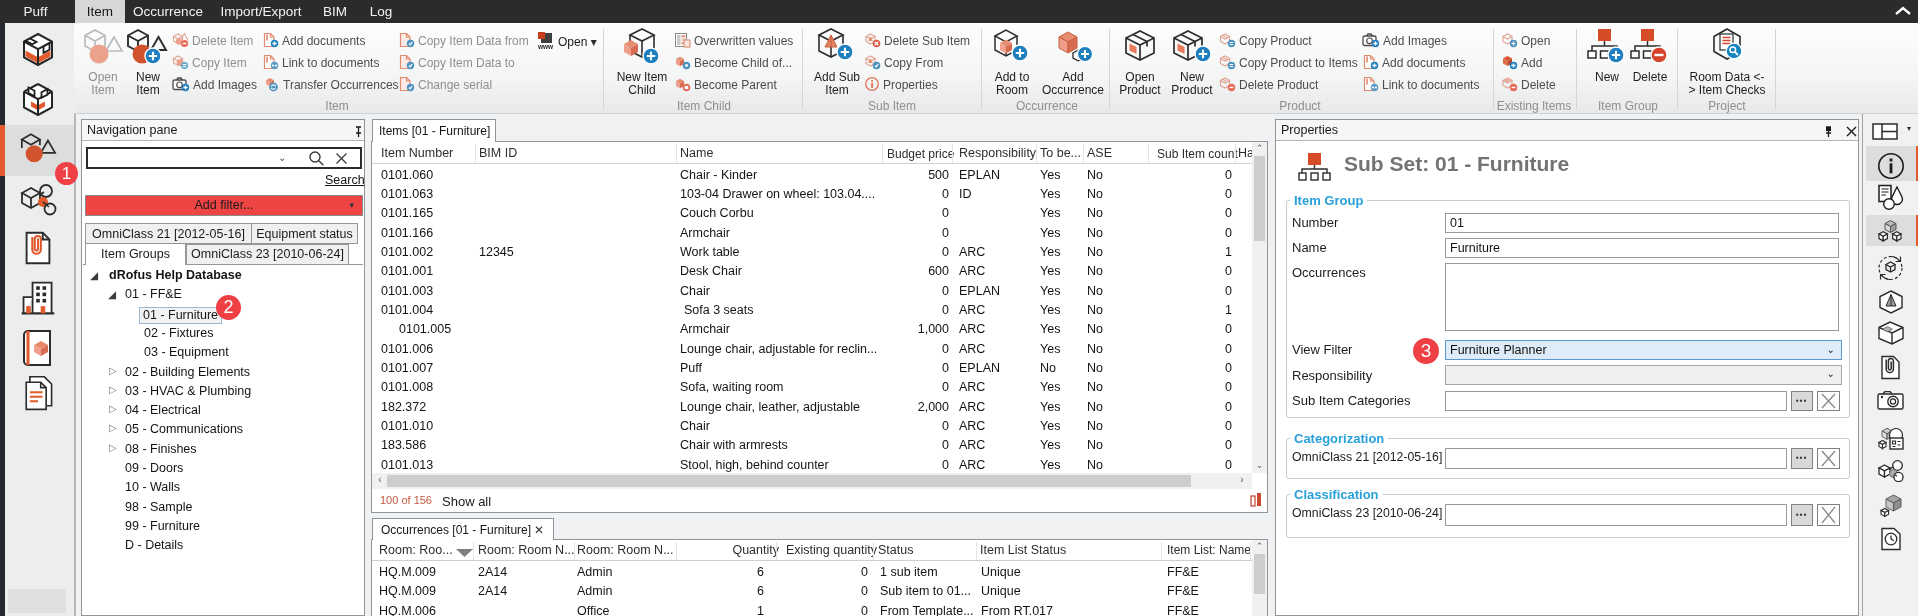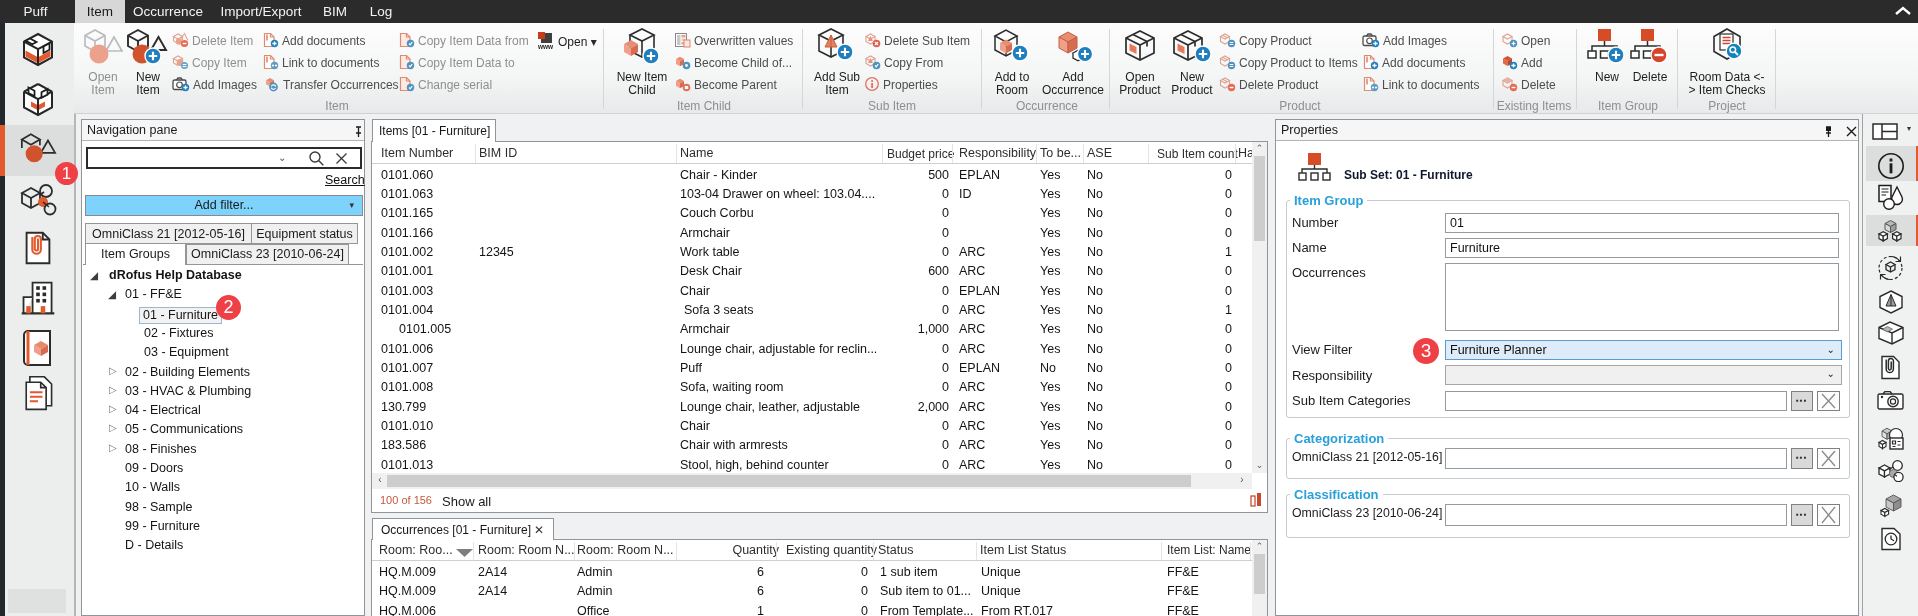--- a/index.html
+++ b/index.html
@@ -527,21 +527,21 @@
   <span class="abs" style="left:196px;top:32px;font-size:10px;color:#555">⌄</span>
   <svg class="abs" style="left:226px;top:30px" width="17" height="17" viewBox="0 0 17 17">
         <circle cx="7" cy="7" r="5" fill="none" stroke="#3a3a3a" stroke-width="1.4"></circle>
         <path d="M10.8 10.8l4.5 4.5" stroke="#3a3a3a" stroke-width="1.4"></path>
       </svg>
   <svg class="abs" style="left:253px;top:32px" width="13" height="13" viewBox="0 0 13 13">
         <path d="M1.5 1.5l10 10M11.5 1.5l-10 10" stroke="#3a3a3a" stroke-width="1.3"></path>
       </svg>
   <div class="abs" style="left:243px;top:53px;font-size:12.5px;color:#111;text-decoration:underline">Search</div>
 
-  <div class="abs" style="left:3px;top:75px;width:278px;height:21px;background:#7dd3fc;border:1px solid #8a8a8a;font-size:12.5px;color:#1a1a1a;text-align:center;line-height:19px">Add filter...<span style="position:absolute;right:8px;top:0px;font-size:9px;color:#333">▾</span></div>
+  <div class="abs" style="left:3px;top:75px;width:278px;height:21px;background:#ef4444;border:1px solid #8a8a8a;font-size:12.5px;color:#1a1a1a;text-align:center;line-height:19px">Add filter...<span style="position:absolute;right:8px;top:0px;font-size:9px;color:#333">▾</span></div>
 
   <div class="navtab" style="left:3px;top:103px;width:167px;height:21px;line-height:20px">OmniClass 21 [2012-05-16]</div>
   <div class="navtab" style="left:169px;top:103px;width:107px;height:21px;line-height:20px">Equipment status</div>
   <div class="navtab active" style="left:3px;top:123px;width:101px;height:22px;line-height:20px">Item Groups</div>
   <div class="navtab" style="left:104px;top:124px;width:163px;height:21px;line-height:19px">OmniClass 23 [2010-06-24]</div>
   <div class="abs" style="left:1px;top:144px;width:280px;height:1px;background:#969696"></div>
 
   <div class="tree">
     <span class="trow" style="left:8px;top:5px;color:#3c3c3c;font-size:10.5px">◢</span>
         <b class="trow" style="left:27px;top:4px">dRofus Help Database</b>
@@ -666,21 +666,21 @@
   <div class="tbl-c" style="left:668px;top:219.0px">No</div>
   <div class="tbl-c" style="left:715px;top:219.0px">No</div>
   <div class="tbl-c" style="left:783px;top:219.0px;width:77px;text-align:right">0</div>
   <div class="tbl-c" style="left:9px;top:238.4px">0101.008</div>
   <div class="tbl-c" style="left:308px;top:238.4px">Sofa, waiting room</div>
   <div class="tbl-c" style="left:500px;top:238.4px;width:77px;text-align:right">0</div>
   <div class="tbl-c" style="left:587px;top:238.4px">ARC</div>
   <div class="tbl-c" style="left:668px;top:238.4px">Yes</div>
   <div class="tbl-c" style="left:715px;top:238.4px">No</div>
   <div class="tbl-c" style="left:783px;top:238.4px;width:77px;text-align:right">0</div>
-  <div class="tbl-c" style="left:9px;top:257.7px">130.799</div>
+  <div class="tbl-c" style="left:9px;top:257.7px">182.372</div>
   <div class="tbl-c" style="left:308px;top:257.7px">Lounge chair, leather, adjustable</div>
   <div class="tbl-c" style="left:500px;top:257.7px;width:77px;text-align:right">2,000</div>
   <div class="tbl-c" style="left:587px;top:257.7px">ARC</div>
   <div class="tbl-c" style="left:668px;top:257.7px">Yes</div>
   <div class="tbl-c" style="left:715px;top:257.7px">No</div>
   <div class="tbl-c" style="left:783px;top:257.7px;width:77px;text-align:right">0</div>
   <div class="tbl-c" style="left:9px;top:277.1px">0101.010</div>
   <div class="tbl-c" style="left:308px;top:277.1px">Chair</div>
   <div class="tbl-c" style="left:500px;top:277.1px;width:77px;text-align:right">0</div>
   <div class="tbl-c" style="left:587px;top:277.1px">ARC</div>
@@ -783,21 +783,21 @@
         <path d="M1 1l9 9M10 1l-9 9" stroke="#1a1a1a" stroke-width="1.4"></path>
       </svg>
 
   <svg class="abs" style="left:22px;top:32px" width="34" height="34" viewBox="0 0 34 34">
         <rect x="10" y="1" width="13" height="12" fill="#d64c27"></rect>
         <path d="M16.5 13v4M4 21v-4h25v4" fill="none" stroke="#2c2c2c" stroke-width="1.4"></path>
         <rect x="1" y="21" width="7" height="7" fill="#fff" stroke="#2c2c2c" stroke-width="1.4"></rect>
         <rect x="13" y="21" width="7" height="7" fill="#fff" stroke="#2c2c2c" stroke-width="1.4"></rect>
         <rect x="25" y="21" width="7" height="7" fill="#fff" stroke="#2c2c2c" stroke-width="1.4"></rect>
       </svg>
-  <div class="abs" style="left:68px;top:48px;font-size:12px;font-weight:bold;color:#0f172a">Sub Set: 01 - Furniture</div>
+  <div class="abs" style="left:68px;top:32px;font-size:21px;font-weight:bold;color:#737373">Sub Set: 01 - Furniture</div>
 
   <div class="fieldset" style="left:10px;top:80px;width:564px;height:218px"></div>
   <div class="flabel" style="left:14px;top:73px">Item Group</div>
   <div class="plabel" style="left:16px;top:95px">Number</div>
   <div class="pinput" style="left:169px;top:93px;width:394px;height:20px;line-height:18px">01</div>
   <div class="plabel" style="left:16px;top:120px">Name</div>
   <div class="pinput" style="left:169px;top:118px;width:394px;height:20px;line-height:18px">Furniture</div>
   <div class="plabel" style="left:16px;top:145px">Occurrences</div>
   <div class="pinput" style="left:169px;top:143px;width:394px;height:68px"></div>
   <div class="plabel" style="left:16px;top:222px">View Filter</div>

